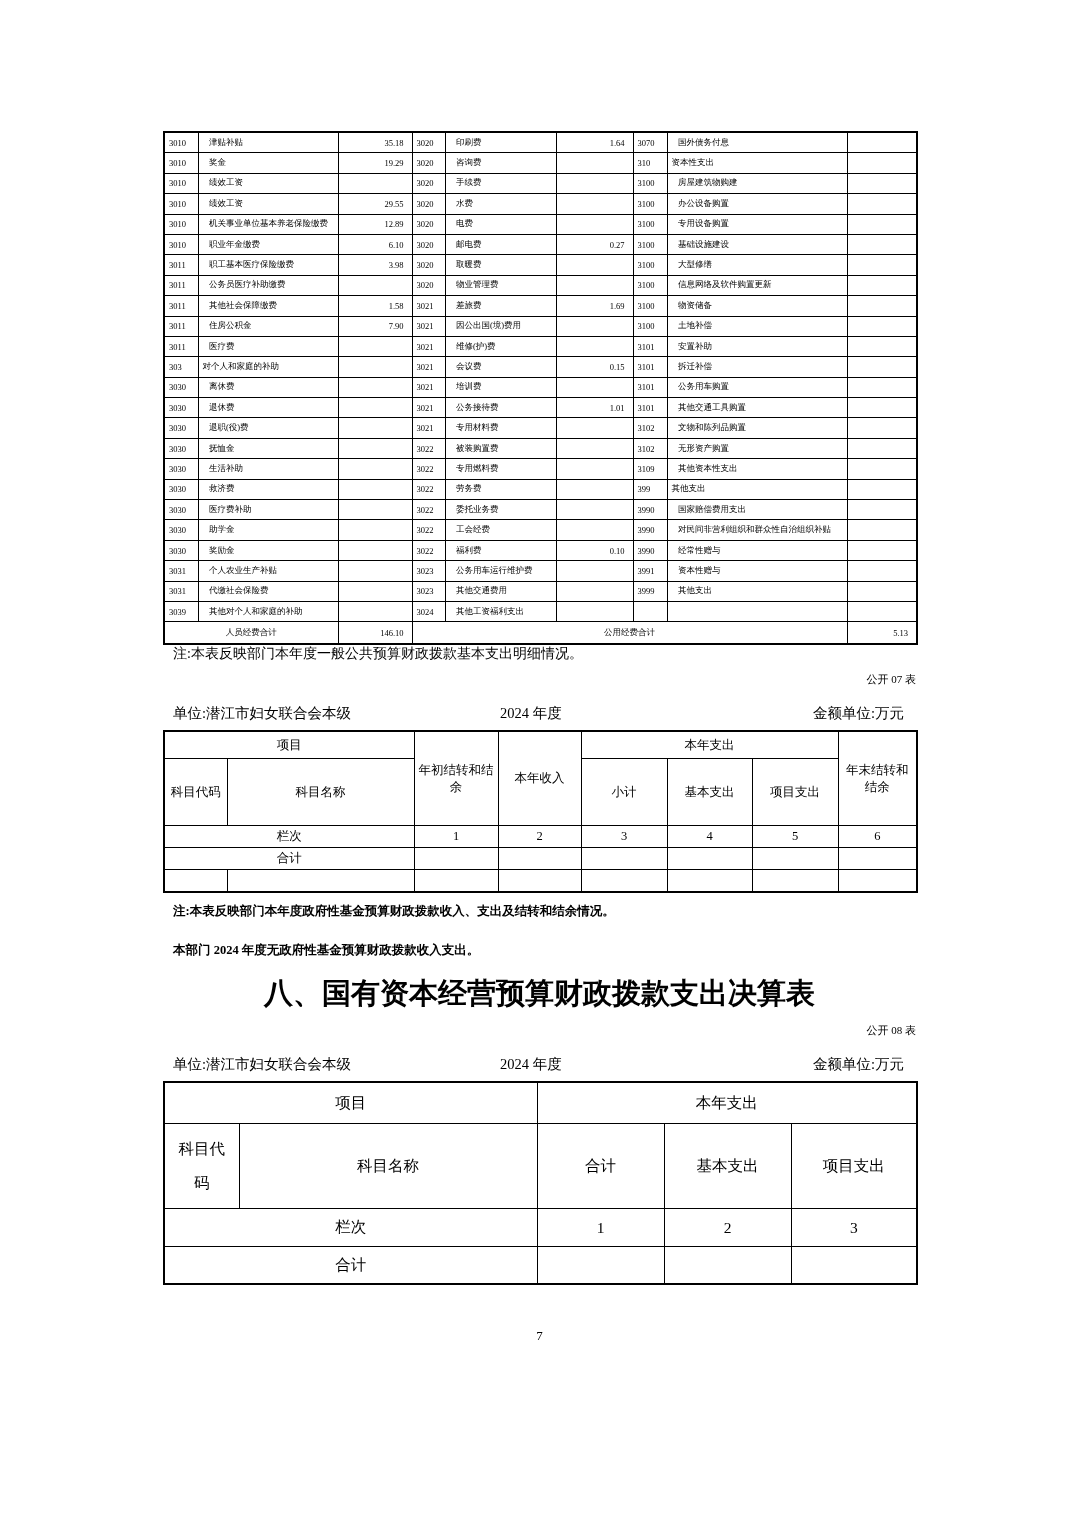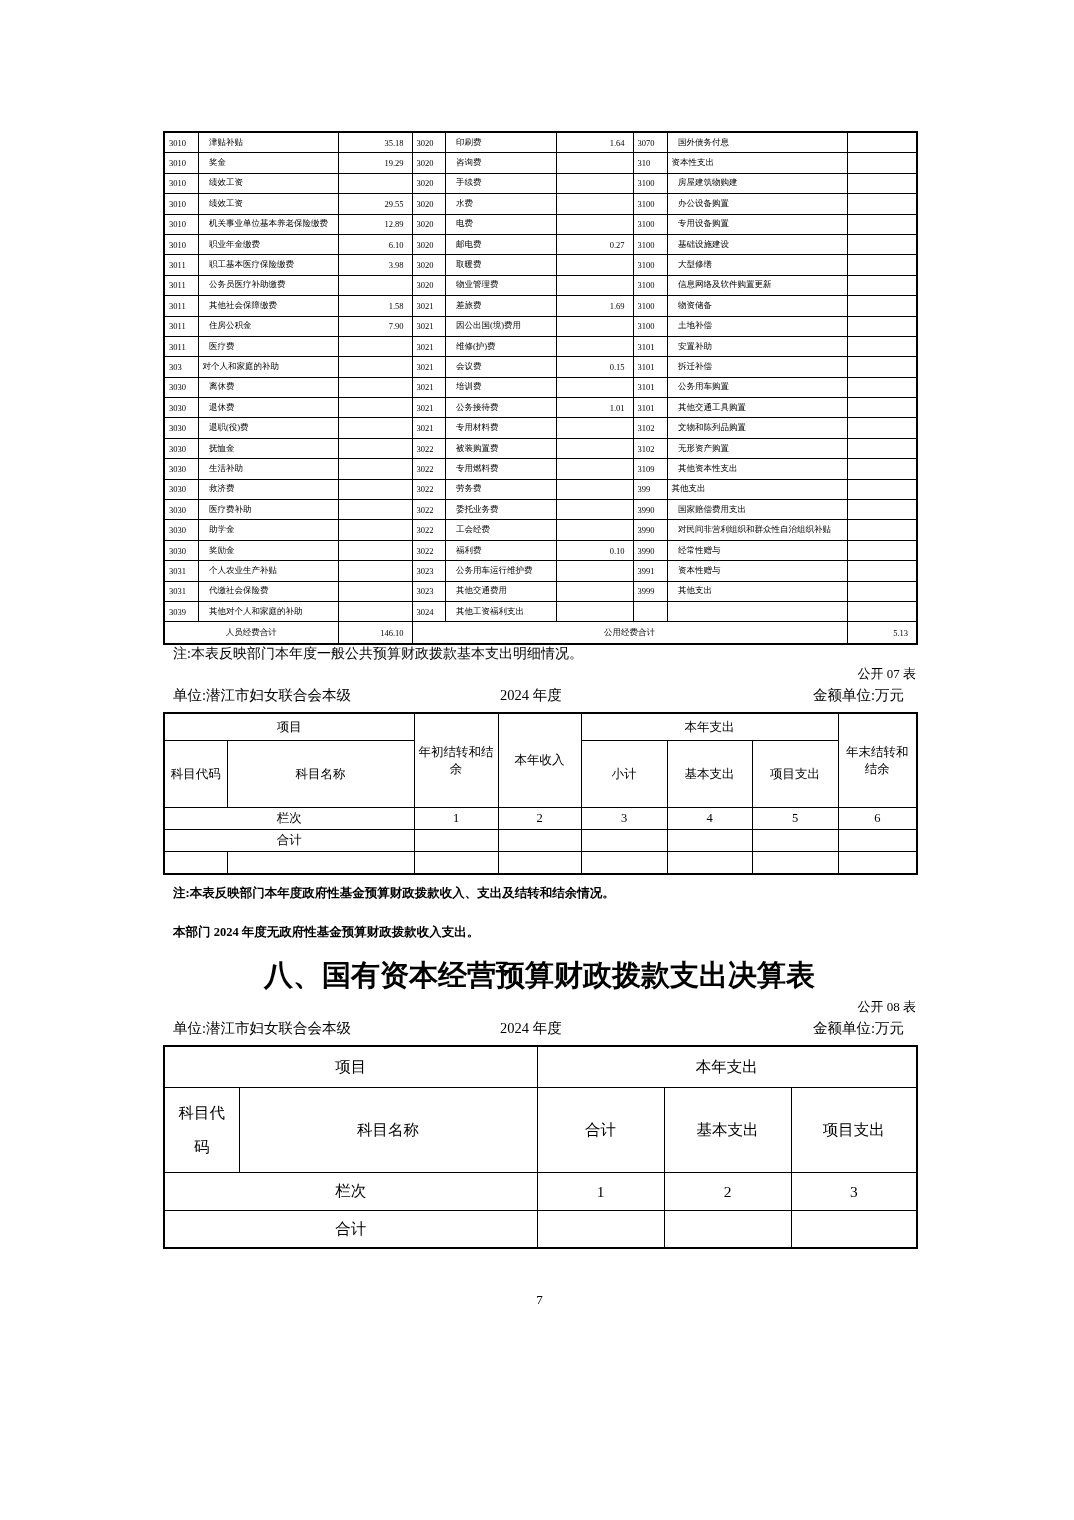--- a/index.html
+++ b/index.html
@@ -20,22 +20,22 @@
   .t6 .name{padding-left:4px;text-align:left;white-space:pre;}
   .t6 .val{padding-right:8px;text-align:right;}
   .t6 .totals td{height:21px;text-align:center;}
   .t6 .totals .val{text-align:right;padding-right:8px;}
 
   .note-sm{font-size:14px;padding-left:10px;font-family:Liberation Serif, serif;}
   .note-md{font-size:12.5px;padding-left:10px;font-weight:bold;}
 
   .sec-title{margin-top:41px;font-size:29px;font-weight:bold;text-align:center;}
   .sec-title.second{margin-top:15px;}
-  .tag{margin-top:2px;text-align:right;font-size:13px;}
-  .unitline{position:relative;margin-top:3px;height:23px;font-size:14.5px;}
+  .tag{margin-top:9px;text-align:right;font-size:11px;}
+  .unitline{position:relative;margin-top:17px;height:23px;font-size:14.5px;}
   .u-left{position:absolute;left:10px;top:0;}
   .u-mid{position:absolute;left:337px;top:0;}
   .u-right{position:absolute;right:12px;top:0;}
 
   
   .t7{margin-top:3px;font-size:12.5px;text-align:center;}
   .t7 td{padding:0 2px;}
   .t7 .h1 td{height:26px;}
   .t7 .h2 td{height:66px;line-height:2.4;}
   .t7 .rank td{height:21px;}

